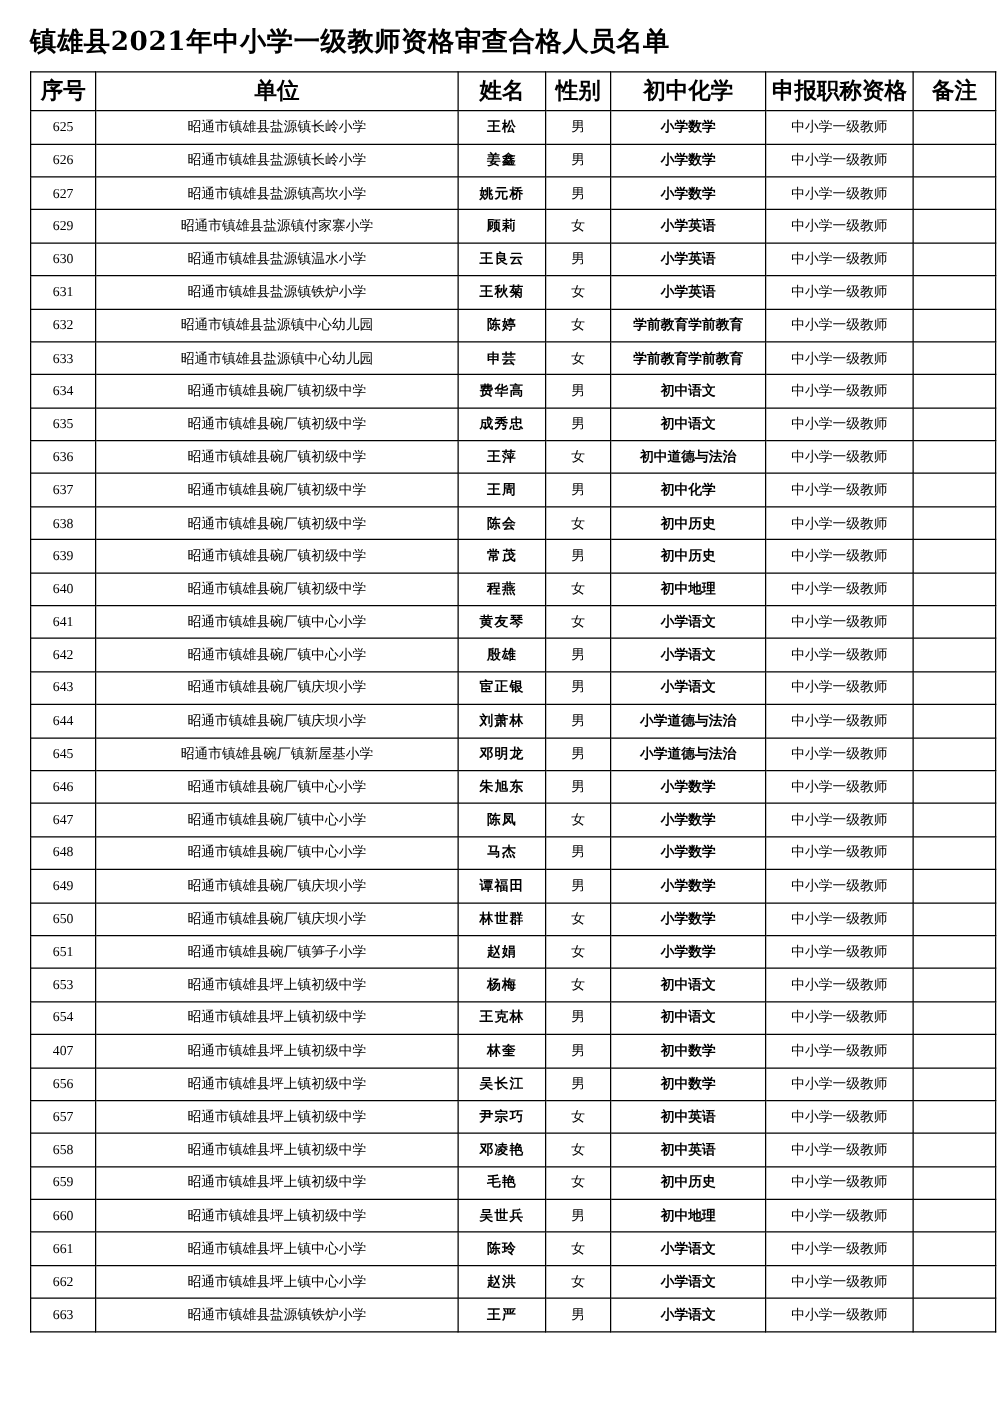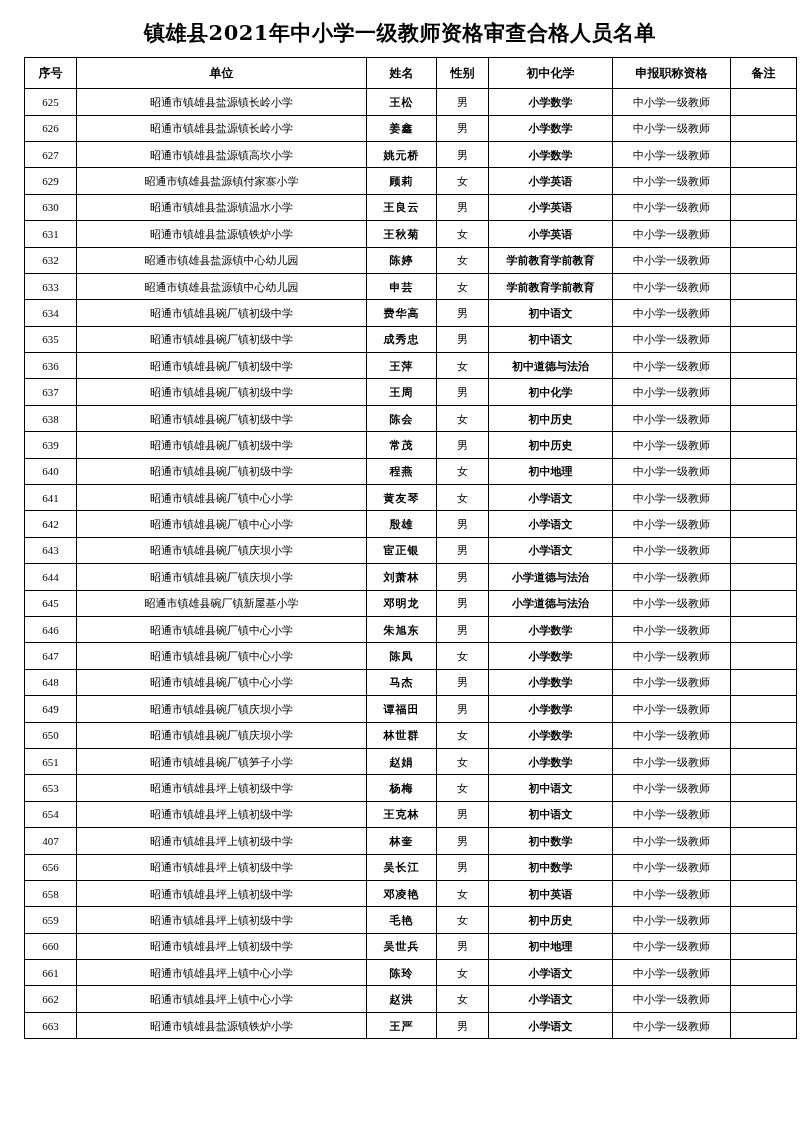--- a/index.html
+++ b/index.html
@@ -14,21 +14,20 @@
     color: #000000;
   }
   .page {
     width: 800px;
     height: 1132px;
     box-sizing: border-box;
     padding: 14px 24px 0 24px;
     position: relative;
   }
   .doc-title {
-    text-align: center;
     font-family: "DejaVu Serif", "Liberation Serif", serif;
     font-weight: bold;
     font-size: 21px;
     letter-spacing: 0.5px;
     margin: 6px 0 12px 0;
     line-height: 1.2;
   }
   table.roster {
     border-collapse: collapse;
     width: 752px;
@@ -42,21 +41,21 @@
     vertical-align: middle;
     font-size: 11px;
     line-height: 1.1;
     padding: 0;
     height: 25.4px;
     overflow: hidden;
     white-space: nowrap;
   }
   table.roster th {
     font-weight: bold;
-    font-size: 12px;
+    font-size: 18px;
     height: 30px;
   }
   
   col.c-seq    { width: 52px; }
   col.c-unit   { width: 290px; }
   col.c-name   { width: 70px; }
   col.c-gender { width: 52px; }
   col.c-major  { width: 124px; }
   col.c-qual   { width: 118px; }
   col.c-note   { width: 66px; }
@@ -358,20 +357,29 @@
         <tr>
           <td class="seq">656</td>
           <td class="unit">昭通市镇雄县坪上镇初级中学</td>
           <td class="name">吴长江</td>
           <td class="gender">男</td>
           <td class="major">初中数学</td>
           <td class="qual">中小学一级教师</td>
           <td class="note"></td>
         </tr>
         <tr>
+          <td class="seq">657</td>
+          <td class="unit">昭通市镇雄县坪上镇初级中学</td>
+          <td class="name">尹宗巧</td>
+          <td class="gender">女</td>
+          <td class="major">初中英语</td>
+          <td class="qual">中小学一级教师</td>
+          <td class="note"></td>
+        </tr>
+        <tr>
           <td class="seq">658</td>
           <td class="unit">昭通市镇雄县坪上镇初级中学</td>
           <td class="name">邓凌艳</td>
           <td class="gender">女</td>
           <td class="major">初中英语</td>
           <td class="qual">中小学一级教师</td>
           <td class="note"></td>
         </tr>
         <tr>
           <td class="seq">659</td>

